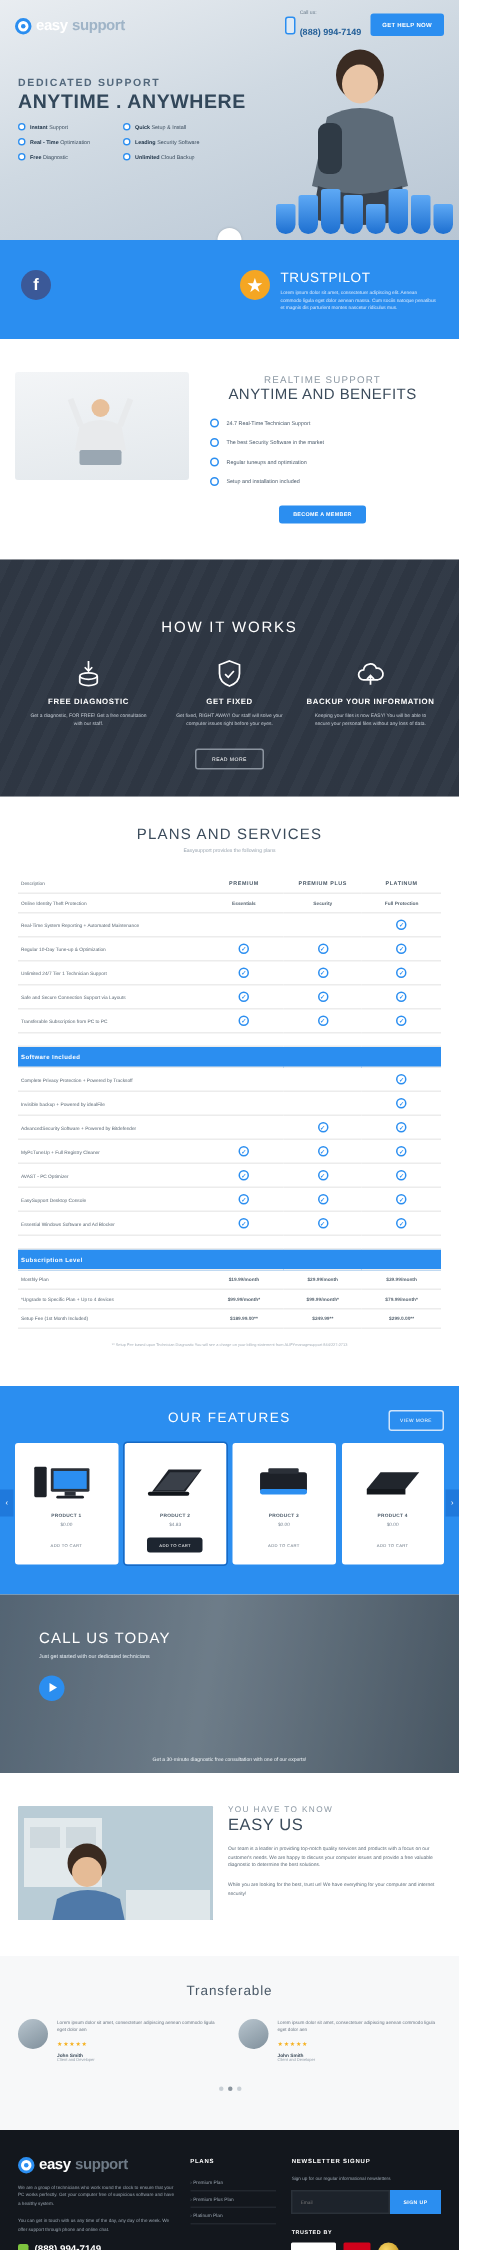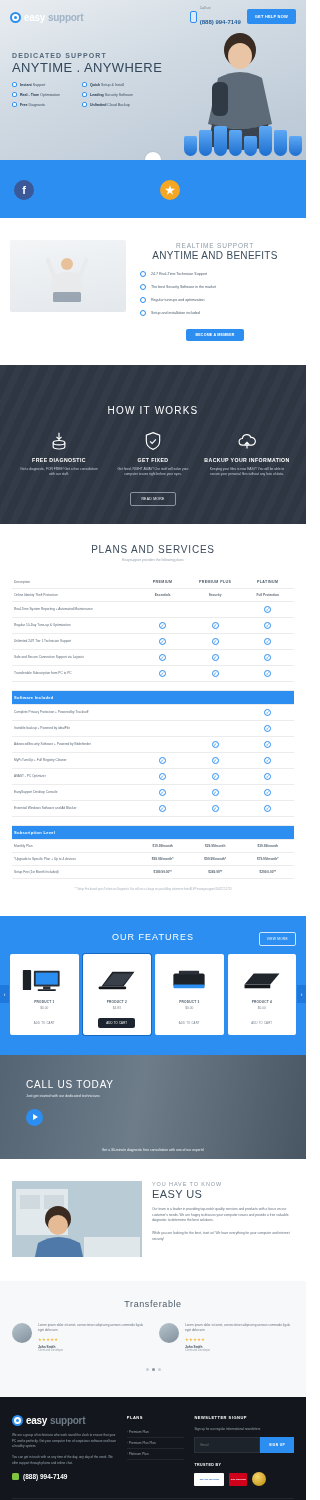--- a/index.html
+++ b/index.html
@@ -49,21 +49,21 @@
     background: #2b8ef0; color: #fff; font-size: 4px; font-weight: bold;
     padding: 5px 8px; border: none; border-radius: 2px; letter-spacing: .2px;
     cursor: pointer;
   }
   .hero-copy { position: absolute; left: 12px; top: 52px; z-index: 5; width: 180px; }
   .hero-kicker {
     font-size: 7px; color: #53687c; letter-spacing: 1.1px; font-weight: bold;
   }
   .hero-title {
     font-size: 13px; color: #32475a; letter-spacing: .4px; margin-top: 1px;
-    font-weight: normal; white-space: nowrap;
+    font-weight: bold; white-space: nowrap;
   }
   .hero-feats { display: flex; gap: 4px; margin-top: 7px; }
   .feat-col { display: flex; flex-direction: column; gap: 5px; width: 66px; }
   .feat { display: flex; align-items: center; gap: 3px; }
   .feat-dot {
     width: 5px; height: 5px; border-radius: 50%; background: #2b8ef0;
     flex: none; position: relative;
   }
   .feat-dot:after{
     content:""; position:absolute; left:1.4px; top:1.4px; width:2.2px; height:2.2px;
@@ -211,21 +211,21 @@
   }
   .arrow {
     position: absolute; top: 50%; width: 9px; height: 18px; background: #1f79dc;
     color: #fff; font-size: 5px; display: flex; align-items: center;
     justify-content: center; cursor: pointer;
   }
   .arrow.left { left: 0; } .arrow.right { right: 0; }
 
   
   .callus-sec {
-    height: 104px; position: relative; overflow: hidden;
+    height: 119px; position: relative; overflow: hidden;
     background: linear-gradient(100deg,#6d7f8e 0%, #93a3ae 45%, #5c6b76 100%);
   }
   .callus-dim { position: absolute; inset: 0; background: rgba(30,45,60,.32); }
   .callus-inner {
     position: relative; z-index: 3; padding: 24px 0 0 26px; color: #fff;
   }
   .callus-title { font-size: 10px; letter-spacing: .8px; }
   .callus-sub { font-size: 3.6px; margin-top: 4px; color: #e7eef4; }
   .play {
     width: 17px; height: 17px; border-radius: 50%; background: #2b8ef0;
@@ -393,20 +393,24 @@
     </div>
     <div class="scroll-dot">⌄</div>
   </section>
 
   <section class="social">
     <div class="social-card">
       <div class="social-badge fb">f</div>
     </div>
     <div class="social-card">
       <div class="social-badge tp">★</div>
+      <div>
+        <div class="social-name tp-name">TRUSTPILOT</div>
+        <div class="social-body">Lorem ipsum dolor sit amet, consectetuer adipiscing elit. Aenean commodo ligula eget dolor aenean massa. Cum sociis natoque penatibus et magnis dis parturient montes nascetur ridiculus mus.</div>
+      </div>
     </div>
   </section>
 
   <section class="features">
     <div class="features-photo">
       <svg class="guy" viewBox="0 0 46 52" width="46" height="52">
         <circle cx="23" cy="10" r="6" fill="#e8c09a"></circle>
         <path d="M9 22 q14 -8 28 0 l3 16 q-17 6 -34 0 z" fill="#e8eaec"></path>
         <path d="M10 22 L3 4" stroke="#e8eaec" stroke-width="4" fill="none"></path>
         <path d="M36 22 L43 4" stroke="#e8eaec" stroke-width="4" fill="none"></path>

